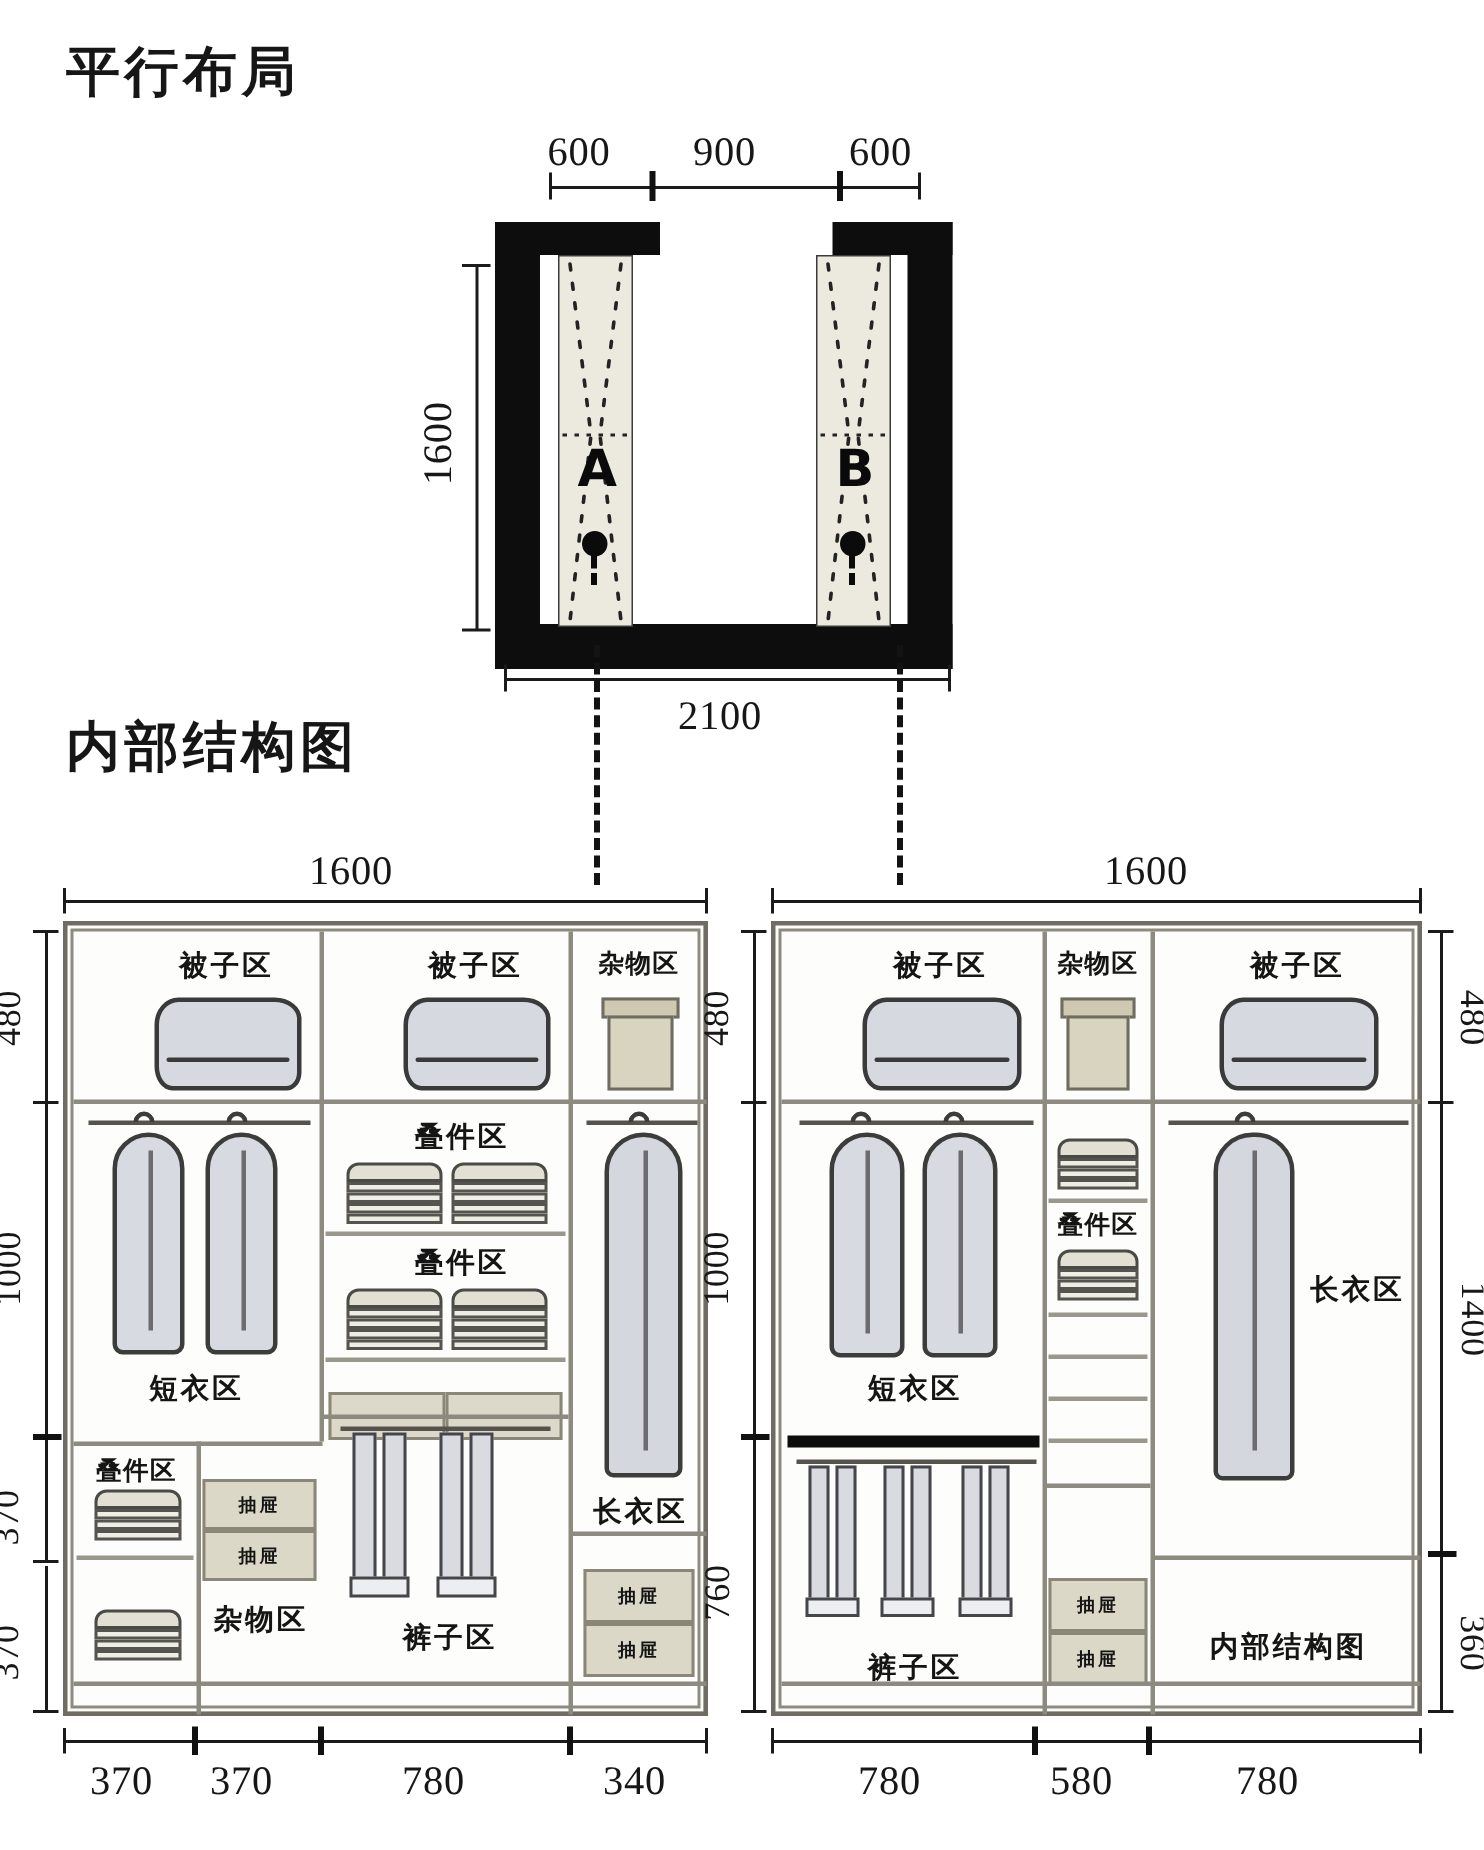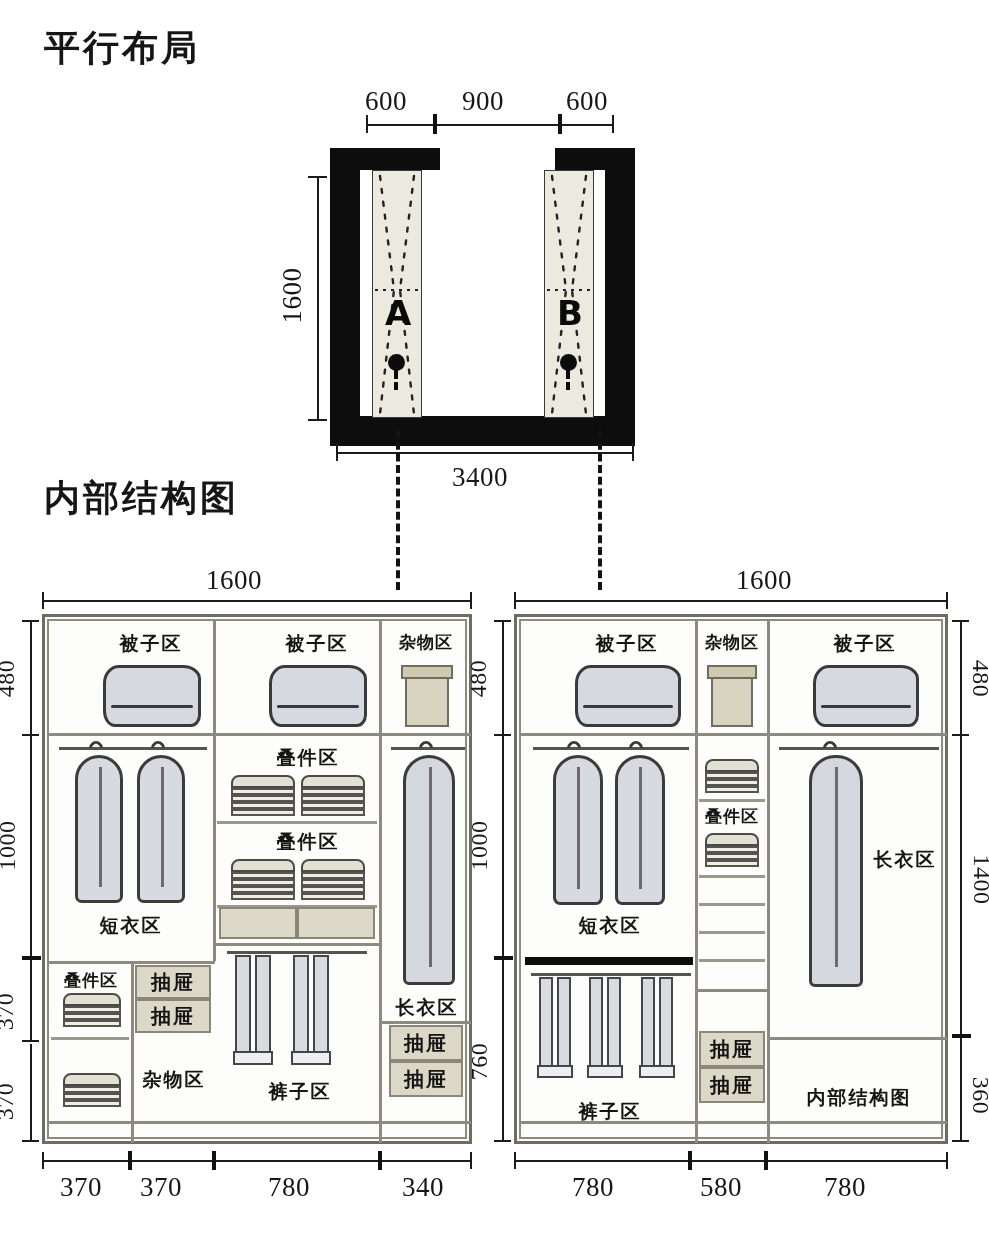--- a/index.html
+++ b/index.html
@@ -83,21 +83,21 @@
     font-weight:700; font-size:19px; color:#151515;
     white-space:nowrap; letter-spacing:2px;
     text-align:center;
   }
   .lbl.sm { font-size:17px; letter-spacing:1px; }
   .drawer {
     position:absolute;
     background:#dcd8c7; border:2px solid #8a8778;
     display:flex; align-items:center; justify-content:center;
     font-family:"DejaVu Sans","Liberation Sans",sans-serif;
-    font-weight:700; font-size:20px; letter-spacing:2px; color:#141414;
+    font-weight:700; font-size:12px; letter-spacing:2px; color:#141414;margin-top:21px;
   }
   .binbox { position:absolute; background:#d9d4c0; border:2px solid #6f6d62; }
   .binlid { position:absolute; background:#cfc9b2; border:2px solid #6f6d62; }
   .quilt {
     position:absolute; background:#d6d9e0;
     border:3px solid #3a3a3a;
     border-radius: 16px 18px 10px 12px / 18px 14px 12px 16px;
   }
   .quiltfold { position:absolute; height:3px; background:#3a3a3a; border-radius:2px; }
   .shelf-line { position:absolute; height:3px; background:#9a978c; }
@@ -193,21 +193,21 @@
     </div>
     <div class="fp-letter" style="left:227px; top:145px;">B</div>
     <div class="fp-dot" style="left:230px; top:206px;"></div>
     <div class="fp-dot-stem" style="left:236px; top:220px;"></div>
     <div class="fp-dot-stem" style="left:236px; top:234px; height:8px;"></div>
   </div>
 
   <div class="hrule" style="left:336px; top:452px; width:298px;"></div>
   <div class="tick-v" style="left:336px; top:443px; height:18px;"></div>
   <div class="tick-v" style="left:632px; top:443px; height:18px;"></div>
-  <div class="dim" style="left:452px; top:462px;">3400</div>
+  <div class="dim" style="left:452px; top:462px;">2100</div>
 
   <div class="leader" style="left:396px; top:430px; height:160px;"></div>
   <div class="leader" style="left:598px; top:430px; height:160px;"></div>
 
   <div class="sec-title" id="title-internal">内部结构图</div>
 
   <div class="dim" style="left:206px; top:565px;">1600</div>
   <div class="hrule" style="left:42px; top:600px; width:430px;"></div>
   <div class="tick-v" style="left:42px; top:592px; height:17px;"></div>
   <div class="tick-v" style="left:470px; top:592px; height:17px;"></div>

